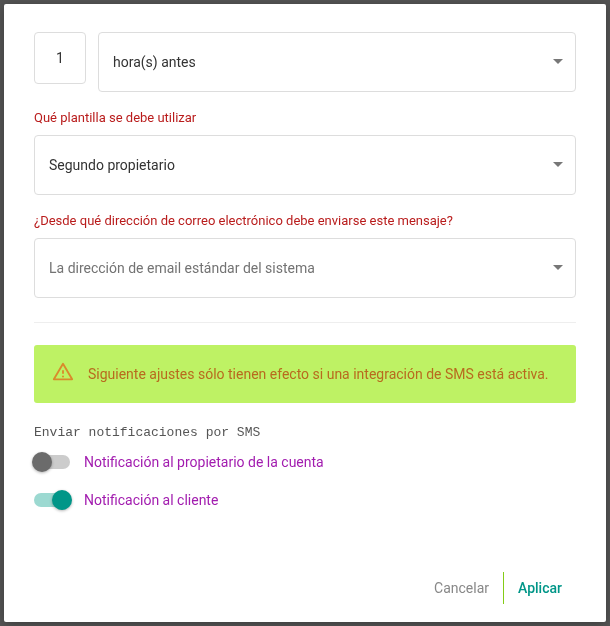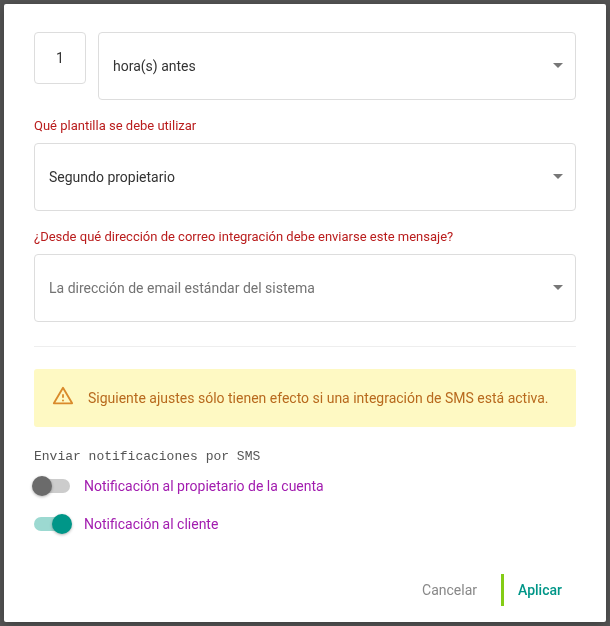--- a/index.html
+++ b/index.html
@@ -18,40 +18,40 @@
 .num-input {
   width: 52px; height: 52px;
   border: 1px solid #ddd; border-radius: 4px;
   font-size: 14px; color: #333;
   text-align: center;
   outline: none;
 }
 .select {
   position: relative;
   flex: 1;
-  height: 68px;
+  height: 60px;
   border: 1px solid #ddd; border-radius: 4px;
   padding: 0 40px 0 14px;
   display: flex; align-items: center;
   font-size: 14px; color: #333;
   cursor: pointer;
   background: #fff;
 }
 .select.placeholder .select-text { color: #737373; }
 .select .chev {
   position: absolute; right: 12px; top: 50%; transform: translateY(-50%);
 }
 .chev svg { display: block; }
 .label {
   font-size: 13px; color: #b91c1c; margin-bottom: 10px;
 }
 .field-block { margin-bottom: 18px; }
 .divider { border-top: 1px solid #eee; margin: 6px 0 22px 0; }
 .alert {
-  background: #fef9c3;
+  background: #bef264;
   border-radius: 3px;
   padding: 16px 18px;
   display: flex; align-items: center; gap: 14px;
   margin-bottom: 22px;
 }
 .alert-text { font-size: 14px; color: #b86a1e; line-height: 1.3; }
 .section-label { font-size: 13px; color: #555; margin-bottom: 14px; font-family: Liberation Mono, monospace; }
 .toggle-row {
   display: flex; align-items: center; gap: 14px;
   margin-bottom: 22px;
@@ -67,29 +67,29 @@
   box-shadow: 0 1px 3px rgba(0,0,0,0.3);
   transition: none;
 }
 .toggle.dark .knob { background: #6b6b6b; left: -2px; }
 .toggle.on { background: #9cd9d1; }
 .toggle.on .knob { background: #009688; left: 18px; }
 .toggle-label { font-size: 14px; color: #a21caf; }
 .footer {
   margin-top: auto;
   display: flex; justify-content: flex-end; align-items: center;
-  gap: 10px;
+  gap: 0;
   padding-top: 20px;
 }
 .btn {
   font-size: 14px; background: none; border: none; cursor: pointer;
   padding: 8px 14px;
 }
 .btn-cancel { color: #888; }
-.btn-apply { color: #009688; font-weight: 500; border-left: 3px solid #84cc16; }
+.btn-apply { color: #009688; font-weight: 500; border-left: 1px solid #84cc16; }
 </style>
 </head>
 <body>
 
 <div class="modal">
 
   <div class="row-time">
     <input class="num-input" type="text" value="1" style="">
     <div class="select">
       <span class="select-text">hora(s) antes</span>
@@ -107,21 +107,21 @@
       <span class="select-text">Segundo propietario</span>
       <span class="chev">
         <svg width="10" height="6" viewBox="0 0 10 6">
             <path d="M0 0 L5 5 L10 0 Z" fill="#777"></path>
           </svg>
       </span>
     </div>
   </div>
 
   <div class="field-block">
-    <div class="label">¿Desde qué dirección de correo integración debe enviarse este mensaje?</div>
+    <div class="label">¿Desde qué dirección de correo electrónico debe enviarse este mensaje?</div>
     <div class="select placeholder">
       <span class="select-text">La dirección de email estándar del sistema</span>
       <span class="chev">
         <svg width="10" height="6" viewBox="0 0 10 6">
             <path d="M0 0 L5 5 L10 0 Z" fill="#777"></path>
           </svg>
       </span>
     </div>
   </div>
 

